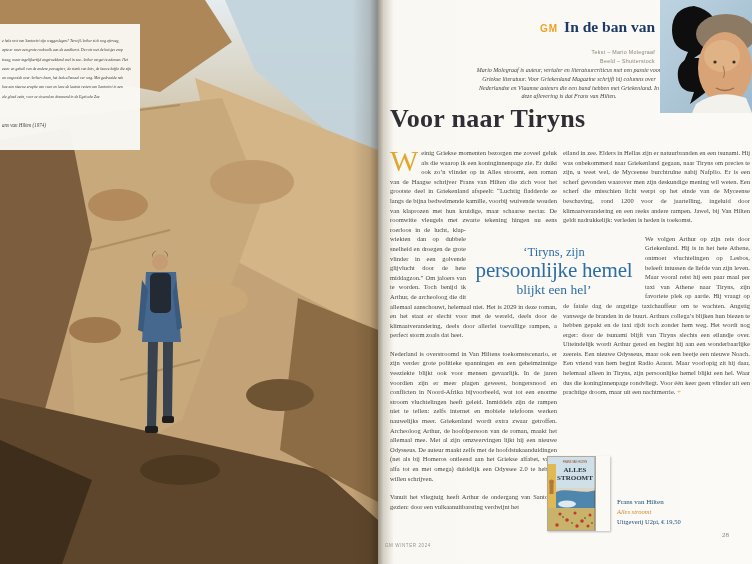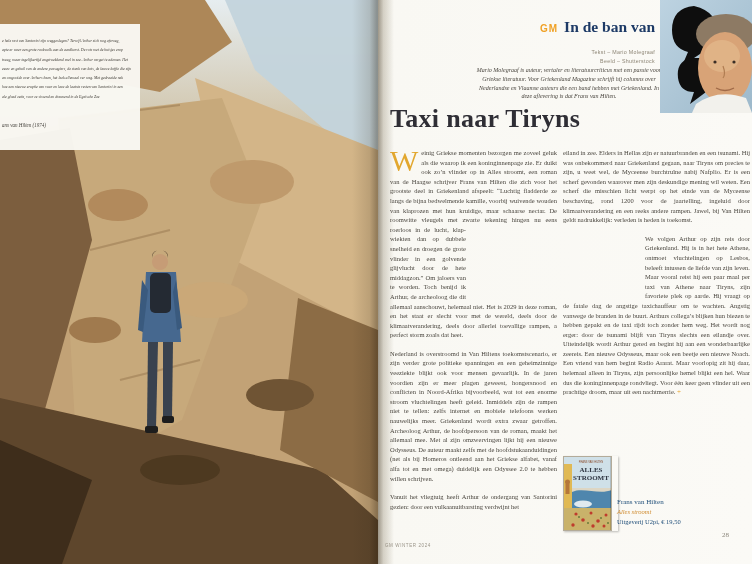--- a/index.html
+++ b/index.html
@@ -52,21 +52,21 @@
   .qspace-r{float:right;width:86px;height:66px;margin:1px 0 2px 5px;}
   .qspace-l{float:left;width:77px;height:56px;margin:1px 5px 2px 0;}
   .end-mark{color:#e8a020;font-size:7px;}
 
   .pull-quote{position:absolute;left:88px;top:246px;width:176px;text-align:center;
               color:#2d6da6;z-index:4;}
   .pq1{font-size:12.5px;line-height:13px;}
   .pq2{font-size:21px;line-height:23px;letter-spacing:-.2px;}
   .pq3{font-size:13.5px;line-height:15px;}
 
-  .book-cover{position:absolute;left:185px;top:456px;width:55px;height:75px;
+  .book-cover{position:absolute;left:169px;top:456px;width:63px;height:75px;
               box-shadow:1px 1px 2px rgba(0,0,0,.25);}
   .book-credits{position:absolute;left:239px;top:497px;}
   .bc-author{font-size:7px;color:#1f4e79;line-height:10px;}
   .bc-title{font-size:6.5px;font-style:italic;color:#cf8a2d;line-height:10px;}
   .bc-pub{font-size:6.5px;color:#1f4e79;line-height:10px;}
 
   .footer-mag{position:absolute;left:7px;top:543px;font-family:"Liberation Sans",sans-serif;
               font-size:4.5px;letter-spacing:.6px;color:#9a9488;}
   .page-num{position:absolute;left:344px;top:531px;font-size:7px;color:#8a857a;}
 </style>
@@ -159,34 +159,39 @@
           <ellipse cx="62" cy="56" rx="18" ry="16" fill="#e4b98d" opacity=".7"></ellipse>
           <circle cx="55" cy="62" r="1.6" fill="#3a2e26"></circle>
           <circle cx="74" cy="62" r="1.6" fill="#3a2e26"></circle>
           <path d="M63,66 q3,8 0,12" stroke="#b07d52" stroke-width="1.2" fill="none"></path>
           <path d="M56,88 q9,5 18,0" stroke="#a06a48" stroke-width="1.4" fill="none"></path>
           <path d="M36,104 Q58,88 86,98 L92,113 L32,113 Z" fill="#f2f1ec"></path>
         </g>
       </svg>
     </div>
 
-    <h1 class="article-title" style="margin:0;font-weight:600;">Taxi naar Tiryns</h1>
+    <h1 class="article-title" style="margin:0;font-weight:600;">Voor naar Tiryns</h1>
 
     <div class="cols">
       <div class="col col1">
         <p><span class="dropcap">W</span><span>einig Griekse momenten bezorgen me zoveel geluk als die waarop ik een koninginnenpage zie. Er duikt ook zo’n vlinder op in Alles stroomt, een roman van de Haagse schrijver Frans van Hilten die zich voor het grootste deel in Griekenland afspeelt: “Luchtig fladderde ze langs de bijna bedwelmende kamille, voorbij wuivende wouden van klaprozen met hun kruidige, maar schaarse nectar. De roomwitte vleugels met zwarte tekening hingen nu eens roerloos in de lucht, klap-</span><span class="qspace-r"></span><span>wiekten dan op dubbele snelheid en droegen de grote vlinder in een golvende glijvlucht door de hete middagzon.” Om jaloers van te worden. Toch benijd ik Arthur, de archeoloog die dit allemaal aanschouwt, helemaal niet. Het is 2029 in deze roman, en het staat er slecht voor met de wereld, deels door de klimaatverandering, deels door allerlei toevallige rampen, a perfect storm zoals dat heet.</span></p>
         <p>Nederland is overstroomd in Van Hiltens toekomstscenario, er zijn verder grote politieke spanningen en een geheimzinnige veeziekte blijkt ook voor mensen gevaarlijk. In de jaren voordien zijn er meer plagen geweest, hongersnood en conflicten in Noord-Afrika bijvoorbeeld, wat tot een enorme stroom vluchtelingen heeft geleid. Inmiddels zijn de rampen niet te tellen: zelfs internet en mobiele telefoons werken nauwelijks meer. Griekenland wordt extra zwaar getroffen. Archeoloog Arthur, de hoofdpersoon van de roman, maakt het allemaal mee. Met al zijn omzwervingen lijkt hij een nieuwe Odysseus. De auteur maakt zelfs met de hoofdstukaanduidingen (net als bij Homeros ontleend aan het Griekse alfabet, vanaf alfa tot en met omega) duidelijk een Odyssee 2.0 te hebben willen schrijven.</p>
         <p>Vanuit het vliegtuig heeft Arthur de ondergang van Santorini gezien: door een vulkaanuitbarsting verdwijnt het</p>
       </div>
       <div class="col col2">
         <p>eiland in zee. Elders in Hellas zijn er natuurbranden en een tsunami. Hij was onbekommerd naar Griekenland gegaan, naar Tiryns om precies te zijn, u weet wel, de Myceense burchtruïne nabij Nafplio. Er is een scherf gevonden waarover men zijn deskundige mening wil weten. Een scherf die misschien licht werpt op het einde van de Myceense beschaving, rond 1200 voor de jaartelling, ingeluid door klimaatverandering en een reeks andere rampen. Jawel, bij Van Hilten geldt nadrukkelijk: verleden is heden is toekomst.</p>
         <p><span class="qspace-l"></span><span>We volgen Arthur op zijn reis door Griekenland. Hij is in het hete Athene, ontmoet vluchtelingen op Lesbos, beleeft intussen de liefde van zijn leven. Maar vooral reist hij een paar maal per taxi van Athene naar Tiryns, zijn favoriete plek op aarde. Hij vraagt op de fatale dag de angstige taxichauffeur om te wachten. Angstig vanwege de branden in de buurt. Arthurs collega’s blijken hun biezen te hebben gepakt en de taxi rijdt toch zonder hem weg. Het wordt nog erger: door de tsunami blijft van Tiryns slechts een eilandje over. Uiteindelijk wordt Arthur gered en begint hij aan een wonderbaarlijke zeereis. Een nieuwe Odysseus, maar ook een beetje een nieuwe Noach. Een vriend van hem begint Radio Ararat. Maar voorlopig zit hij daar, helemaal alleen in Tiryns, zijn persoonlijke hemel blijkt een hel. Waar dus die koninginnenpage rondvliegt. Voor één keer geen vlinder uit een prachtige droom, maar uit een nachtmerrie. </span><span class="end-mark">+</span></p>
       </div>
     </div>
 
+    <div class="pull-quote">
+      <div class="pq1">‘Tiryns, zijn</div>
+      <div class="pq2">persoonlijke hemel</div>
+      <div class="pq3">blijkt een hel’</div>
+    </div>
 
     <div class="book-cover">
       <svg width="49" height="75" viewBox="0 0 49 75">
         <rect width="49" height="75" fill="#ddd6c4"></rect>
         <rect x="0" y="0" width="49" height="32" fill="#cfe0e8"></rect>
         <rect x="0" y="8" width="9" height="67" fill="#e0b954"></rect>
         <circle cx="4.5" cy="26" r="2.5" fill="#b5773a"></circle>
         <rect x="2.5" y="28" width="4" height="10" fill="#b5773a"></rect>
         <text x="28" y="7" font-size="2.6" fill="#8a4a2a" text-anchor="middle" font-family="Liberation Sans, sans-serif">FRANS VAN HILTEN</text>
         <text x="28" y="16" font-size="7" font-weight="bold" fill="#2e3440" text-anchor="middle" font-family="Liberation Serif, serif">ALLES</text>

